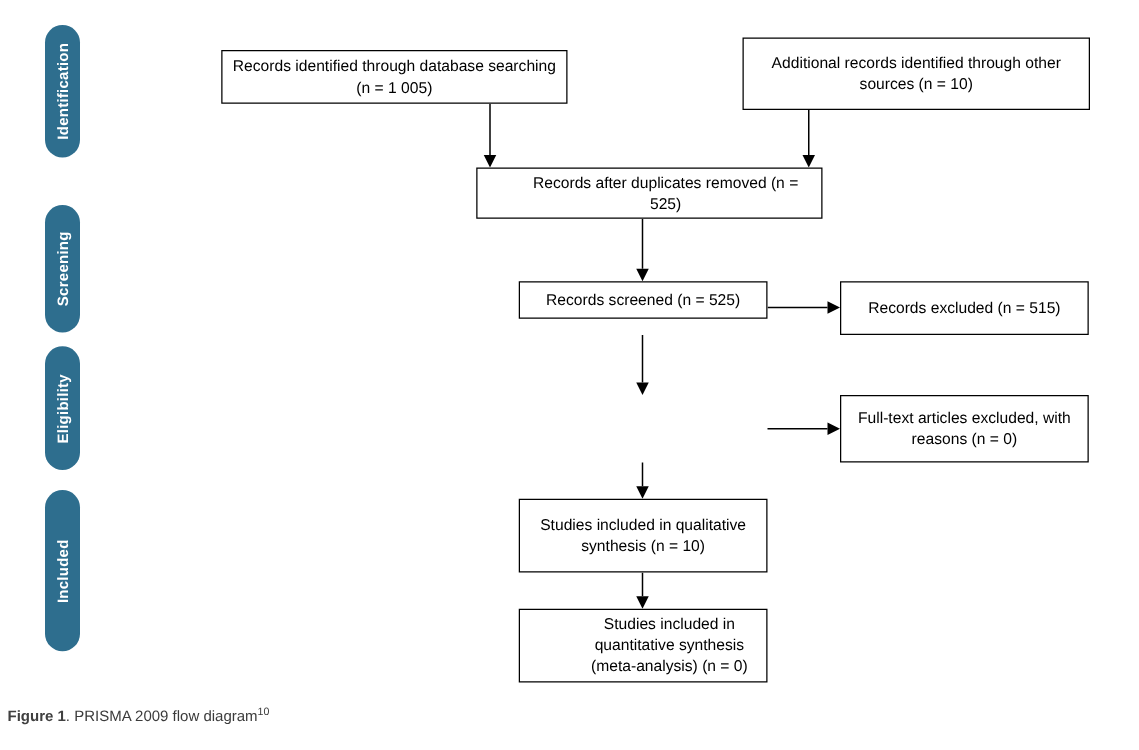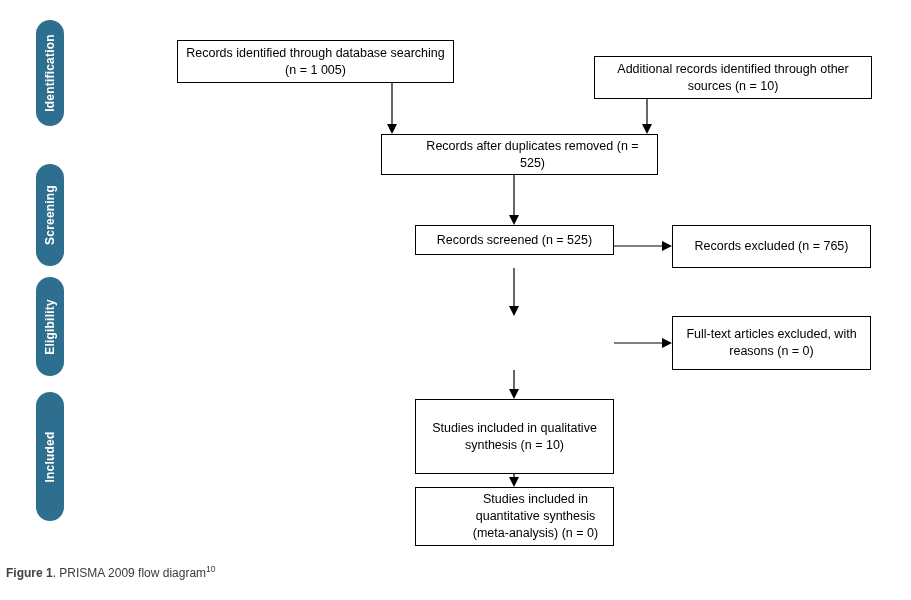--- a/index.html
+++ b/index.html
@@ -71,31 +71,31 @@
     color: #000000;
     padding: 2px 6px;
   }
   .flow-box .box-text {
     display: block;
     width: 100%;
   }
 
   
   .box-db-search    { left: 177px; top: 40px;  width: 277px; height: 43px; }
-  .box-other-src    { left: 594px; top: 56px;  width: 278px; height: 43px; }
+  .box-other-src    { left: 594px; top: 30px;  width: 278px; height: 58px; }
   
   .box-dedup        { left: 381px; top: 134px; width: 277px; height: 41px; padding-left: 32px; }
   
   .box-screened     { left: 415px; top: 225px; width: 199px; height: 30px; }
   .box-excluded     { left: 672px; top: 225px; width: 199px; height: 43px; }
   
   .box-fulltext     { left: 415px; top: 316px; width: 199px; height: 54px; }
   .box-ft-excluded  { left: 672px; top: 316px; width: 199px; height: 54px; }
   
-  .box-qualitative  { left: 415px; top: 399px; width: 199px; height: 75px; }
+  .box-qualitative  { left: 415px; top: 399px; width: 199px; height: 59px; }
   
   .box-quantitative { left: 415px; top: 487px; width: 199px; height: 59px; padding-left: 48px; }
 
   
   #connectors {
     position: absolute;
     left: 0;
     top: 0;
     width: 911px;
     height: 600px;
@@ -178,21 +178,21 @@
 
   <div class="flow-box box-dedup">
     <span class="box-text">Records after duplicates removed (n = 525)</span>
   </div>
 
   <div class="flow-box box-screened">
     <span class="box-text">Records screened (n = 525)</span>
   </div>
 
   <div class="flow-box box-excluded">
-    <span class="box-text">Records excluded (n = 765)</span>
+    <span class="box-text">Records excluded (n = 515)</span>
   </div>
 
 
   <div class="flow-box box-ft-excluded">
     <span class="box-text">Full-text articles excluded, with reasons (n = 0)</span>
   </div>
 
   <div class="flow-box box-qualitative">
     <span class="box-text">Studies included in qualitative synthesis (n = 10)</span>
   </div>

